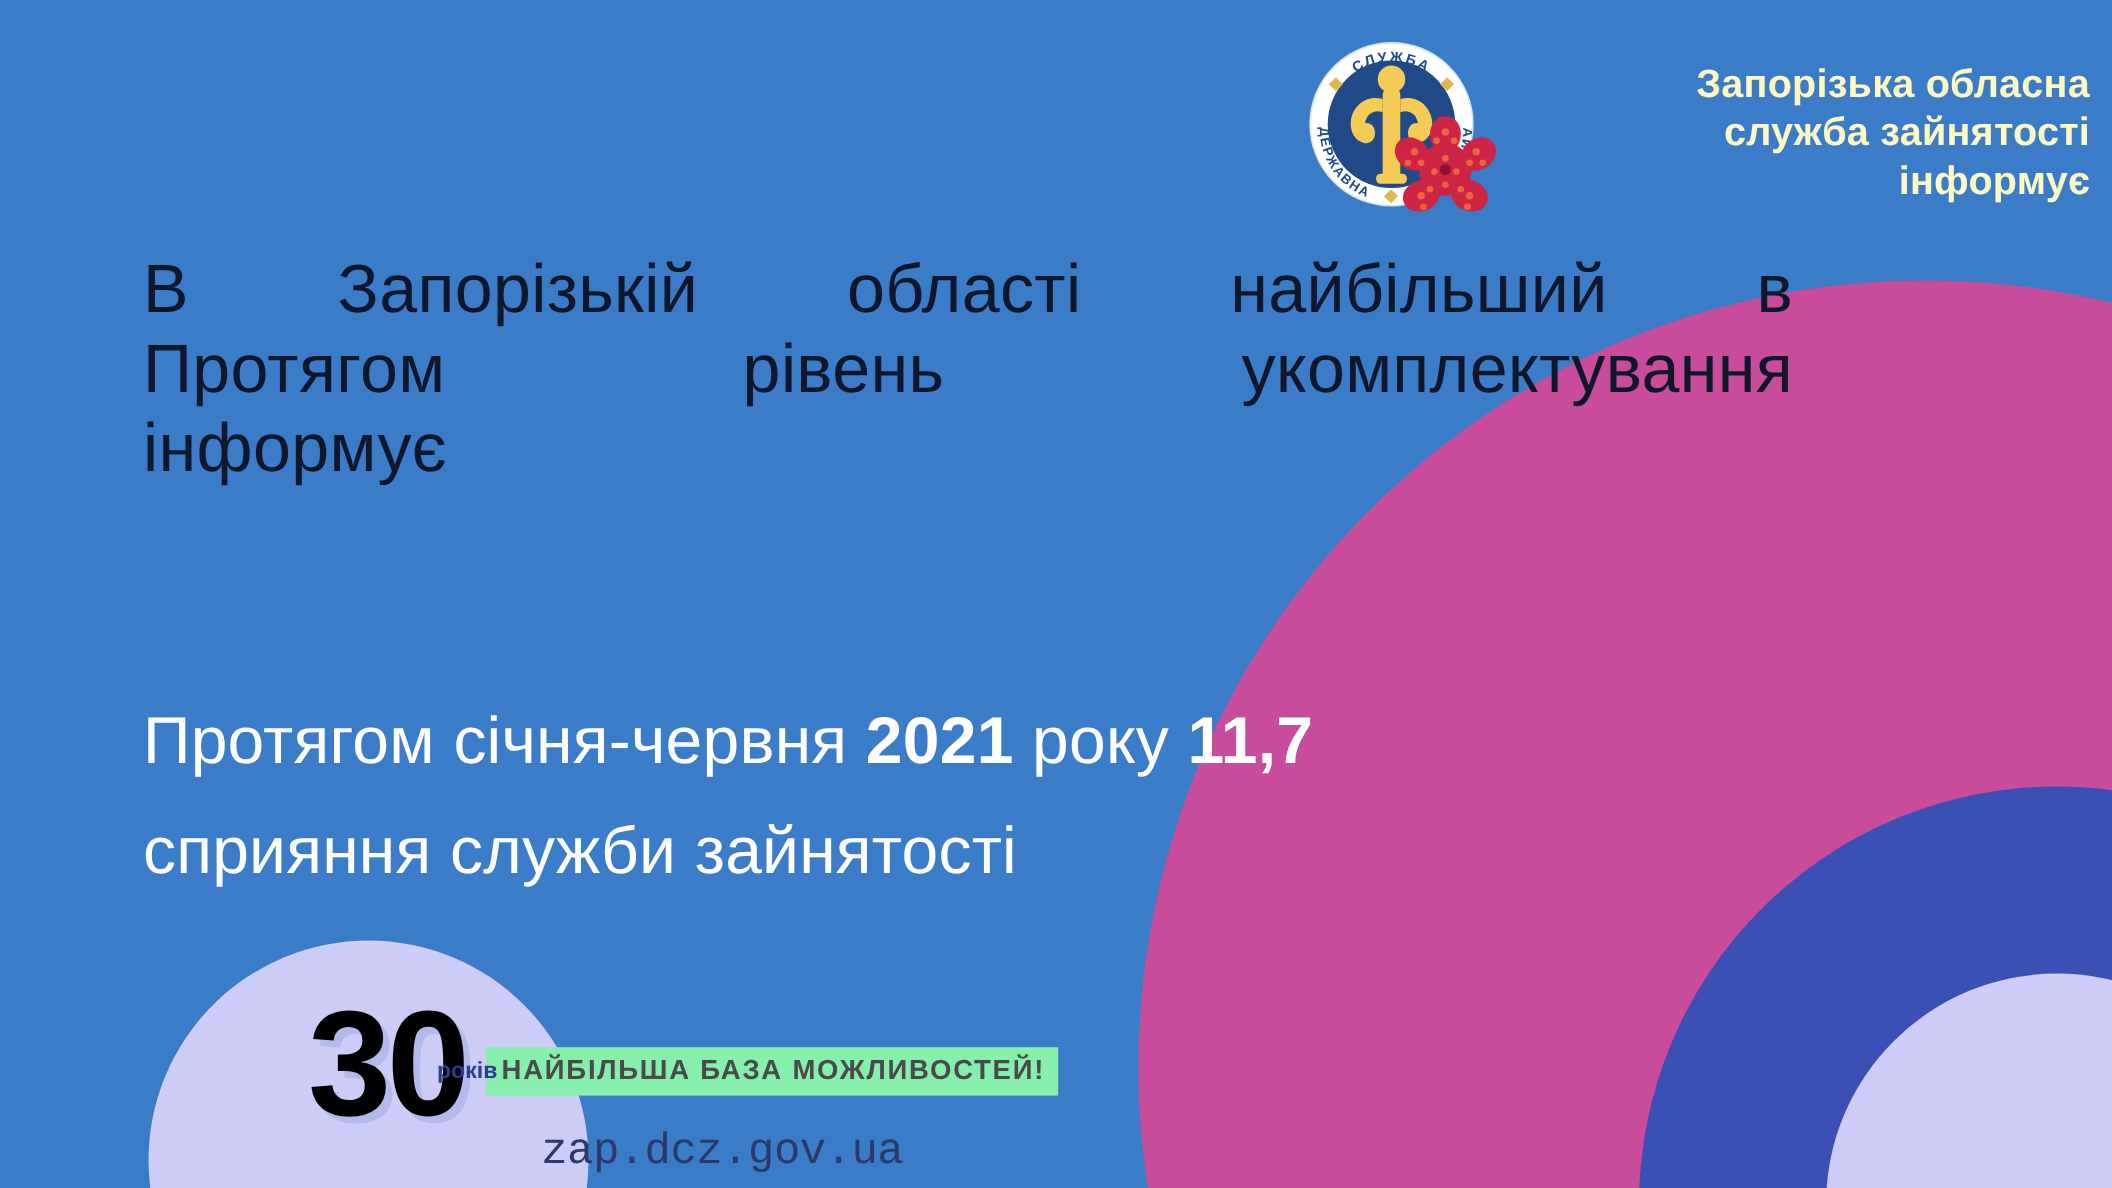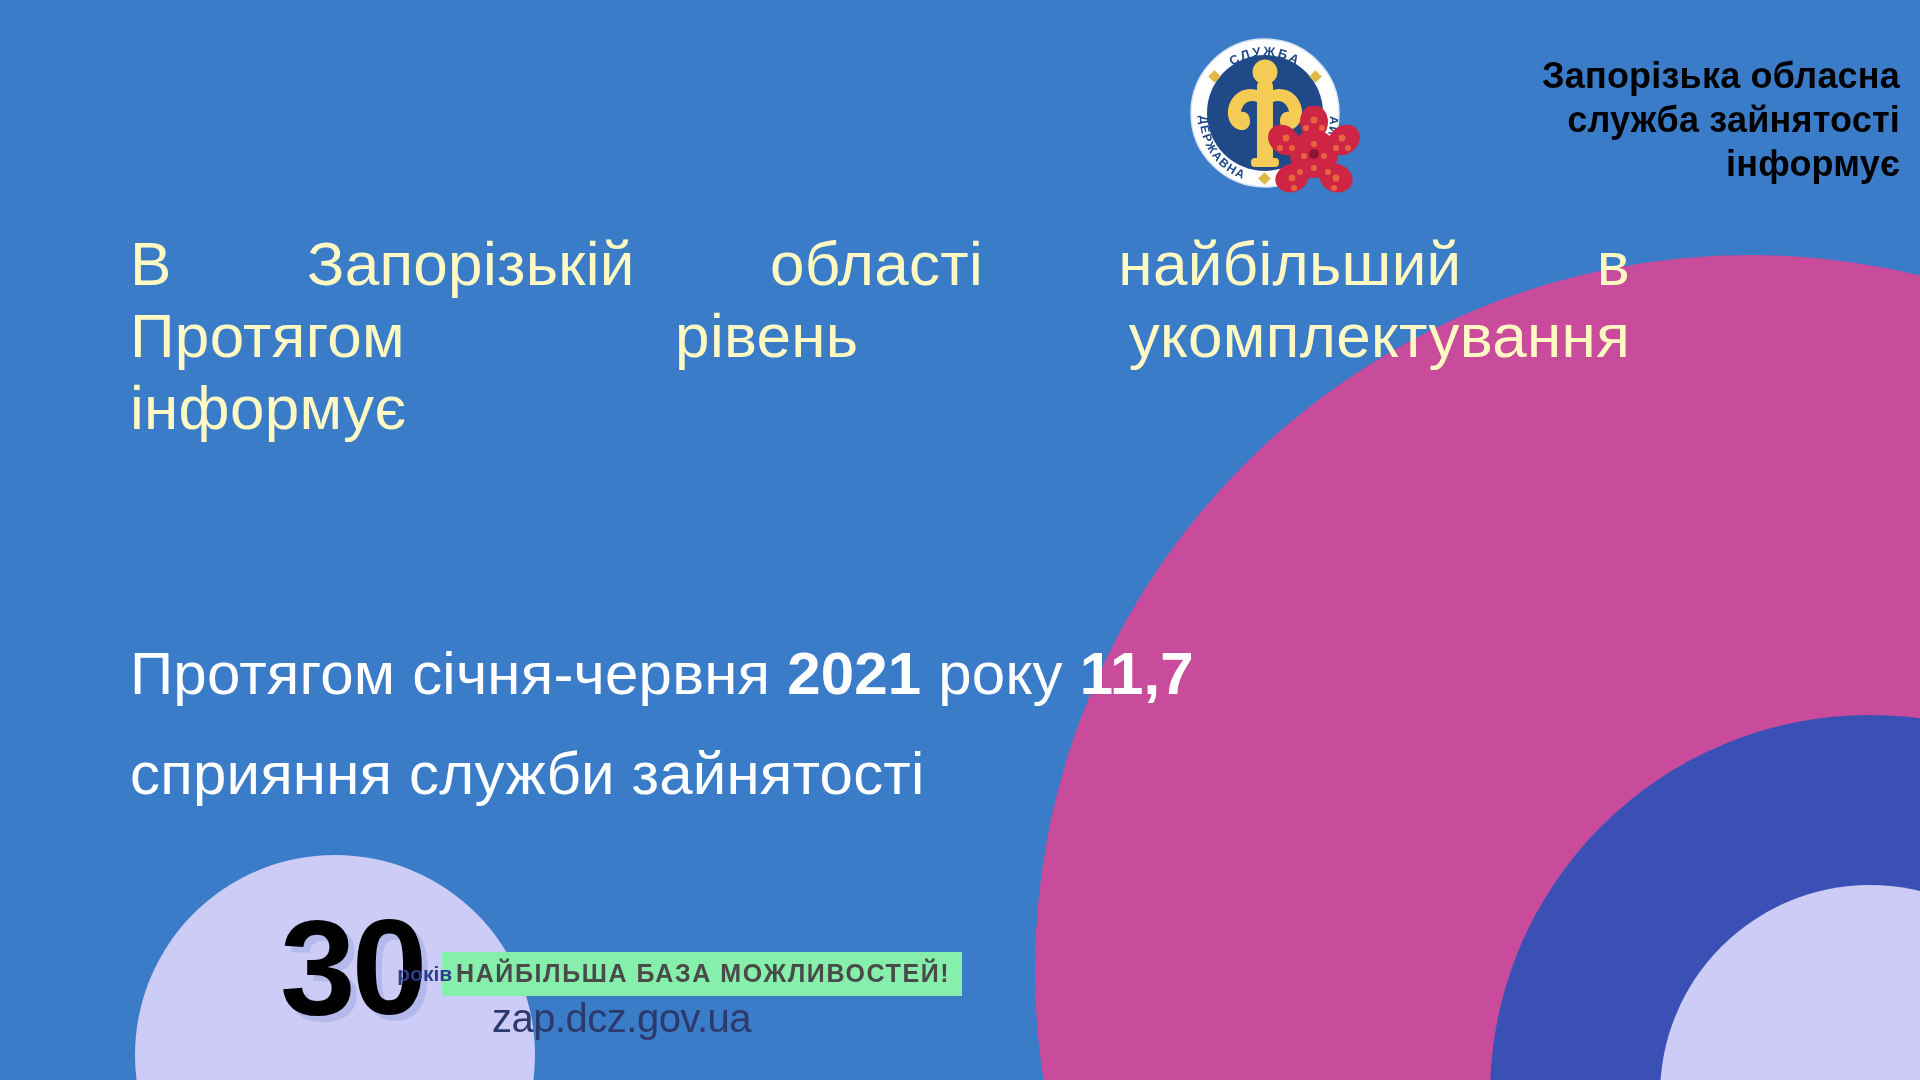--- a/index.html
+++ b/index.html
@@ -67,35 +67,35 @@
     height: 170px;
   }
   #logo-wrap svg { display: block; }
 
   #header-text {
     position: absolute;
     right: 0px;
     top: 32px;
     width: 520px;
     text-align: right;
-    color: #000000;
+    color: #fef9c3;
     font-size: 36px;
     font-weight: 700;
     line-height: 1.22;
     letter-spacing: 0.2px;
   }
   #header-text .hline { display: block; white-space: nowrap; }
 
   
   #headline {
     position: absolute;
     left: 130px;
     top: 228px;
     width: 1500px;
-    color: #fef9c3;
+    color: #0f172a;
     font-size: 62px;
     line-height: 1.16;
     font-weight: 400;
     text-align: justify;
     text-align-last: left;
     letter-spacing: 0.3px;
   }
   #headline .hl-line {
     display: block;
     text-align: justify;
@@ -162,26 +162,27 @@
     padding: 7px 12px 8px 14px;
     color: #4a4a4a;
     font-size: 25px;
     font-weight: 700;
     letter-spacing: 1.6px;
     white-space: nowrap;
   }
   #site-url {
     position: absolute;
     left: 312px;
-    top: 91px;
+    top: 120px;
     color: #2b3a6b;
     font-size: 40px;
     font-weight: 400;
     letter-spacing: -0.5px;
     white-space: nowrap;
+    font-family: Liberation Mono, monospace;
   }
 </style>
 </head>
 <body>
 
 <div id="slide">
 
   <div class="deco" id="deco-pink"></div>
   <div class="deco" id="deco-royal"></div>
   <div class="deco" id="deco-lavender"></div>

